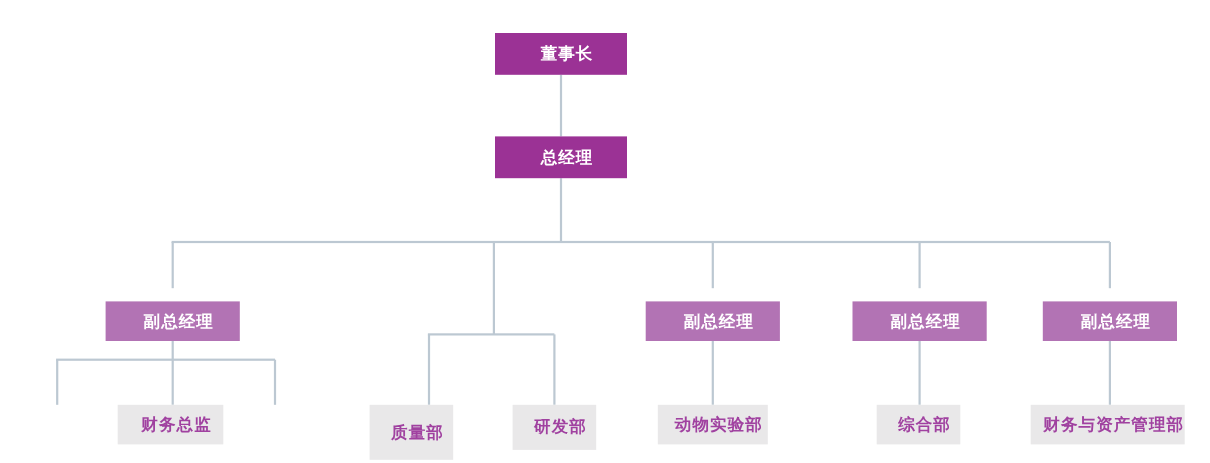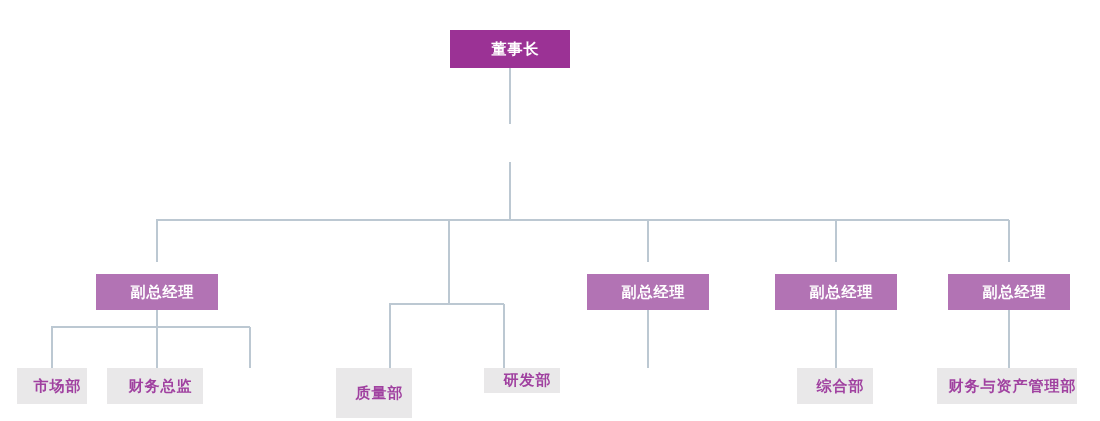--- a/index.html
+++ b/index.html
@@ -69,26 +69,27 @@
   <div class="line h" style="left:389px; top:303px; width:115px;"></div>
   <div class="line v" style="left:389px; top:304px; height:64px;"></div>
   <div class="line v" style="left:503px; top:304px; height:64px;"></div>
 
   <div class="line v" style="left:647px;  top:298px; height:70px;"></div>
   <div class="line v" style="left:835px;  top:298px; height:70px;"></div>
   <div class="line v" style="left:1008px; top:298px; height:70px;"></div>
 
   <div class="node executive" style="left:450px; top:30px; width:120px; height:38px;">董事长</div>
 
+  <div class="node executive" style="left:450px; top:124px; width:120px; height:38px;">总经理</div>
 
   <div class="node manager" style="left:96px; top:262px; width:122px; height:36px;">副总经理</div>
   <div class="node manager" style="left:587px; top:262px; width:122px; height:36px;">副总经理</div>
   <div class="node manager" style="left:775px; top:262px; width:122px; height:36px;">副总经理</div>
   <div class="node manager" style="left:948px; top:262px; width:122px; height:36px;">副总经理</div>
 
-  <div class="node department" style="left:17px; top:368px; width:70px; height:36px;">市场部</div>
   <div class="node department" style="left:107px; top:368px; width:96px; height:36px;">财务总监</div>
   <div class="node department" style="left:336px; top:368px; width:76px; height:50px;">质量部</div>
-  <div class="node department" style="left:466px; top:368px; width:76px; height:25px;margin-left:18px;">研发部</div>
+  <div class="node department" style="left:466px; top:368px; width:76px; height:41px;">研发部</div>
+  <div class="node department" style="left:598px; top:368px; width:100px; height:36px;">动物实验部</div>
   <div class="node department" style="left:937px; top:368px; width:140px; height:36px;">财务与资产管理部</div>
   <div class="node department" style="left:797px; top:368px; width:76px; height:36px;">综合部</div>
 
 </div>
 
 </body></html>

